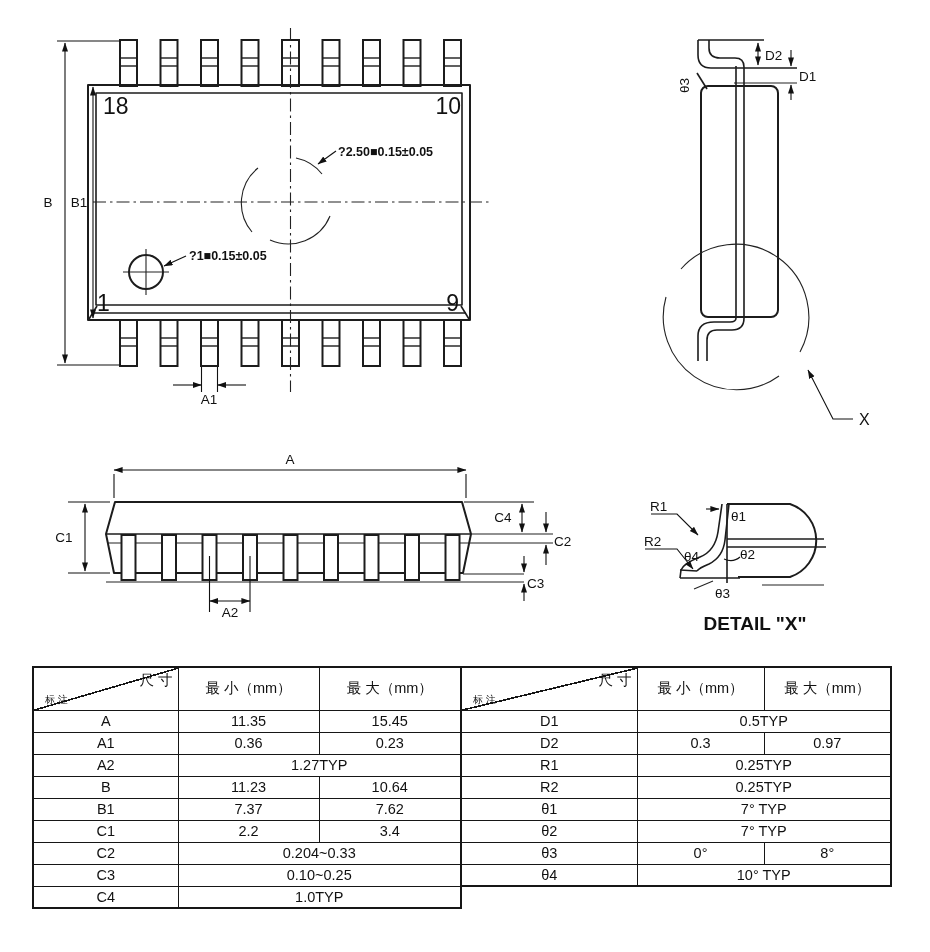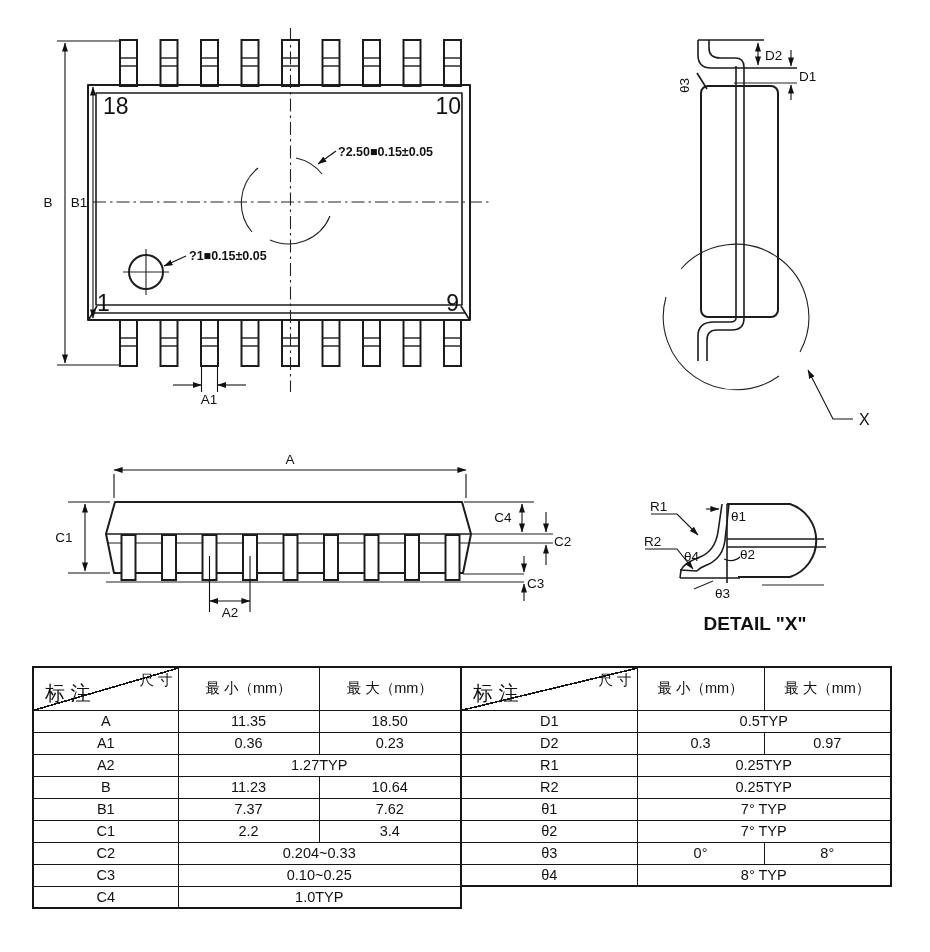--- a/index.html
+++ b/index.html
@@ -19,21 +19,21 @@
   .end{text-anchor:end;}
   
   .dimtable{position:absolute;border-collapse:collapse;table-layout:fixed;background:#fff;}
   .dimtable td,.dimtable th{border:1.5px solid #161616;padding:0;text-align:center;vertical-align:middle;
       font-size:14.5px;font-weight:normal;color:#111;overflow:hidden;white-space:nowrap;}
   .dimtable{border:2px solid #161616;}
   .dimtable tr{height:22px;}
   .dimtable tr.hd{height:43px;}
   .diag{position:relative;background:linear-gradient(to bottom right,transparent 49.2%,#161616 49.2%,#161616 51.2%,transparent 51.2%);}
   .diag .t{position:absolute;top:3px;right:5px;font-size:14.5px;}
-  .diag .b{position:absolute;bottom:3px;left:11px;font-size:20px;}
+  .diag .b{position:absolute;bottom:3px;left:11px;font-size:10px;}
 </style>
 </head>
 <body>
 
 <div id="page">
 
 <svg width="930" height="660" viewBox="0 0 930 660">
   <defs>
     <marker id="ar" markerUnits="userSpaceOnUse" markerWidth="10" markerHeight="8" refX="8.6" refY="3" orient="auto-start-reverse">
       <path d="M0,0 L9,3 L0,6 Z" fill="#111"></path>
@@ -222,21 +222,21 @@
     <th class="diag">
       <span class="t">尺 寸</span>
       <span class="b">标 注</span>
     </th>
     <th>最 小（mm）</th>
     <th>最 大（mm）</th>
   </tr>
   <tr>
           <td>A</td>
           <td>11.35</td>
-          <td>18.50</td>
+          <td>15.45</td>
         </tr>
   <tr>
           <td>A1</td>
           <td>0.36</td>
           <td>0.23</td>
         </tr>
   <tr>
           <td>A2</td>
           <td colspan="2">1.27TYP</td>
         </tr>
@@ -311,18 +311,18 @@
           <td>θ2</td>
           <td colspan="2">7° TYP</td>
         </tr>
   <tr>
           <td>θ3</td>
           <td>0°</td>
           <td>8°</td>
         </tr>
   <tr>
           <td>θ4</td>
-          <td colspan="2">8° TYP</td>
+          <td colspan="2">10° TYP</td>
         </tr>
 </tbody>
     </table>
 
 </div>
 
 </body></html>

